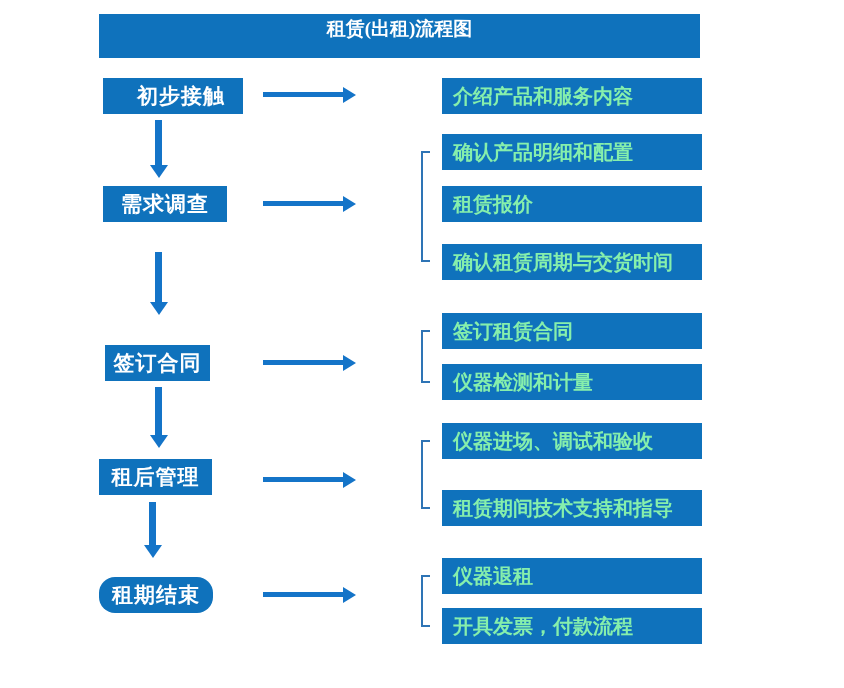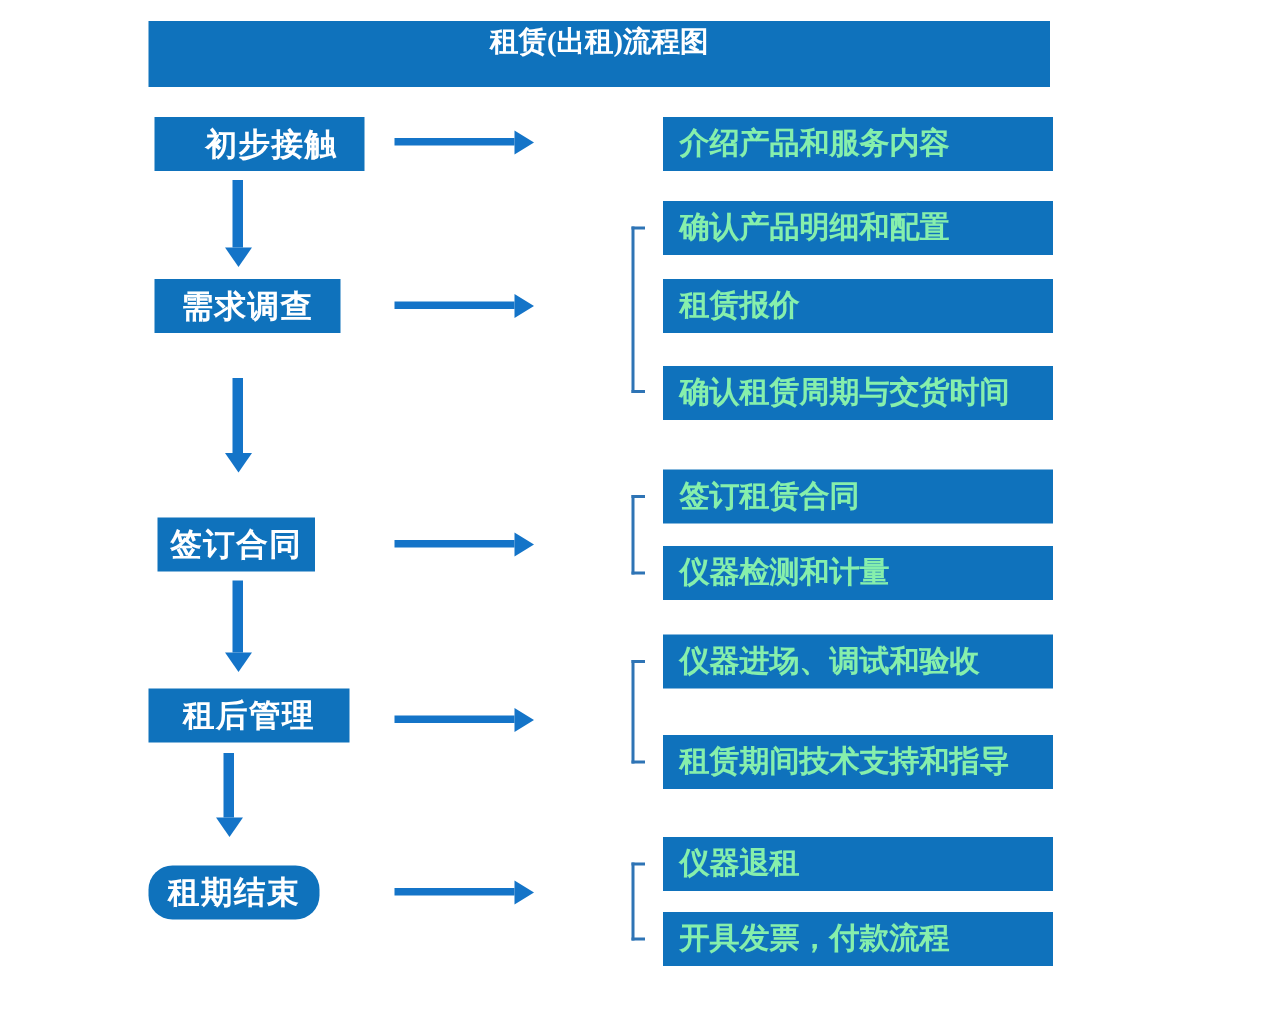--- a/index.html
+++ b/index.html
@@ -50,21 +50,21 @@
 
 <div class="canvas">
 
   <div class="title-bar">
     <span>租赁(出租)流程图</span>
   </div>
 
   <div class="lbox" style="left:103px; top:78px;  width:124px;padding-left:16px;">初步接触</div>
   <div class="lbox" style="left:103px; top:186px; width:124px;">需求调查</div>
   <div class="lbox" style="left:105px; top:345px; width:105px;">签订合同</div>
-  <div class="lbox" style="left:99px;  top:459px; width:134px;">租后管理</div>
+  <div class="lbox" style="left:99px;  top:459px; width:113px;">租后管理</div>
   <div class="lbox" style="left:99px;  top:577px; width:114px;border-radius:16px;">租期结束</div>
 
   <div class="varrow" style="left:155px; top:120px; height:45px;"></div>
   <div class="varrow" style="left:155px; top:252px; height:50px;"></div>
   <div class="varrow" style="left:155px; top:387px; height:48px;"></div>
   <div class="varrow" style="left:149px; top:502px; height:43px;"></div>
 
   <div class="harrow" style="top:92px;"></div>
   <div class="harrow" style="top:201px;"></div>
   <div class="harrow" style="top:360px;"></div>

